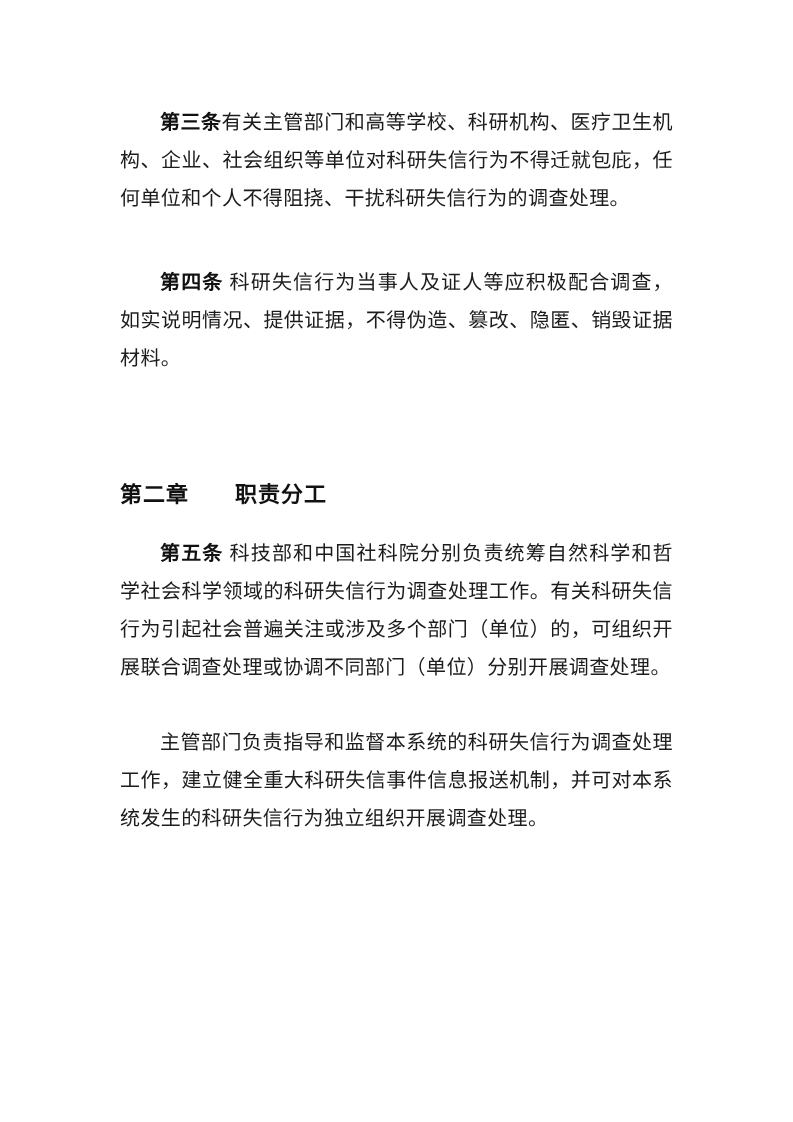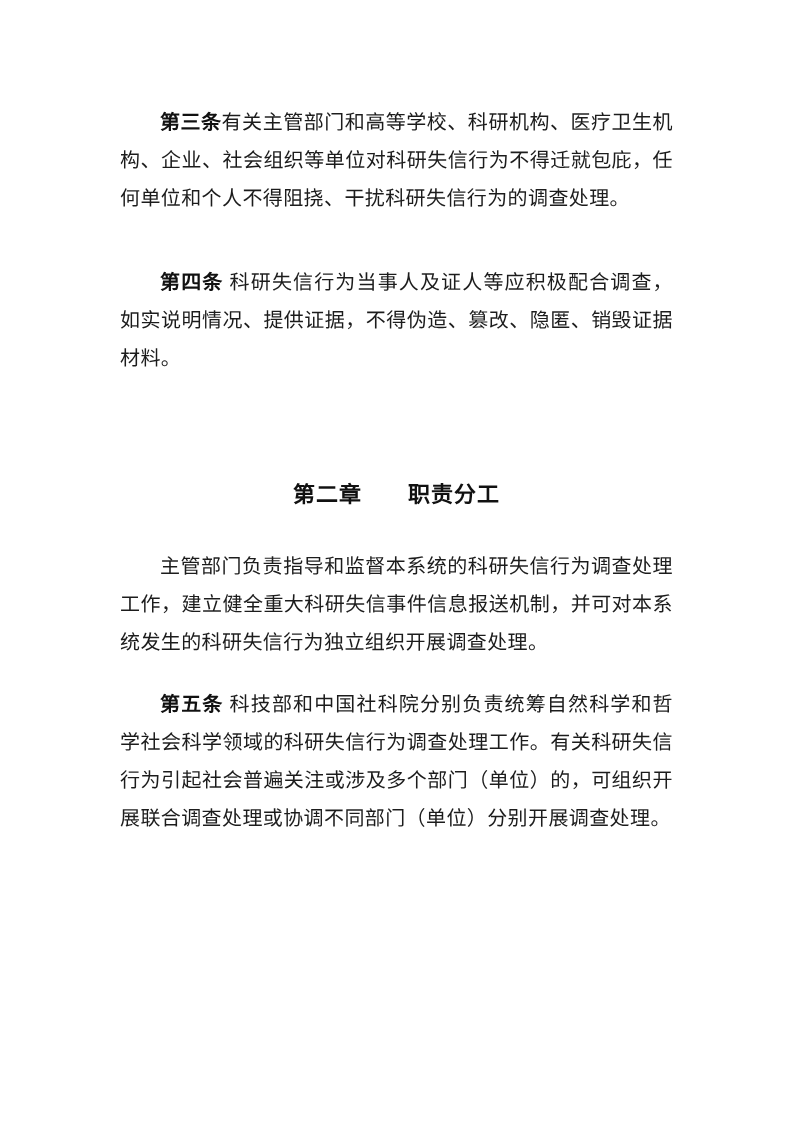--- a/index.html
+++ b/index.html
@@ -33,34 +33,33 @@
   }
   .para-2 { margin-top: 46px; }
   .chapter-heading {
     margin: 103px 0 0 0;
     font-family: "Liberation Sans", "DejaVu Sans", sans-serif;
     font-weight: bold;
     font-size: 22px;
     line-height: 30px;
     letter-spacing: 1px;
     color: #111111;
-    text-align: center;
     text-indent: 0;
   }
   .para-3 { margin-top: 24px; }
   .para-4 { margin-top: 37px; }
 </style>
 </head>
 <body>
 
 <div class="page">
 
   <p class="body-para para-1"><b class="article-label">第三条</b><span>有关主管部门和高等学校、科研机构、医疗卫生机构、企业、社会组织等单位对科研失信行为不得迁就包庇，任何单位和个人不得阻挠、干扰科研失信行为的调查处理。</span></p>
 
   <p class="body-para para-2"><b class="article-label">第四条</b><span> 科研失信行为当事人及证人等应积极配合调查，如实说明情况、提供证据，不得伪造、篡改、隐匿、销毁证据材料。</span></p>
 
   <h2 class="chapter-heading">第二章　　职责分工</h2>
 
+  <p class="body-para para-3"><b class="article-label">第五条</b><span> 科技部和中国社科院分别负责统筹自然科学和哲学社会科学领域的科研失信行为调查处理工作。有关科研失信行为引起社会普遍关注或涉及多个部门（单位）的，可组织开展联合调查处理或协调不同部门（单位）分别开展调查处理。</span></p>
+
   <p class="body-para para-4"><span>主管部门负责指导和监督本系统的科研失信行为调查处理工作，建立健全重大科研失信事件信息报送机制，并可对本系统发生的科研失信行为独立组织开展调查处理。</span></p>
-
-  <p class="body-para para-3"><b class="article-label">第五条</b><span> 科技部和中国社科院分别负责统筹自然科学和哲学社会科学领域的科研失信行为调查处理工作。有关科研失信行为引起社会普遍关注或涉及多个部门（单位）的，可组织开展联合调查处理或协调不同部门（单位）分别开展调查处理。</span></p>
 
 </div>
 
 </body></html>

